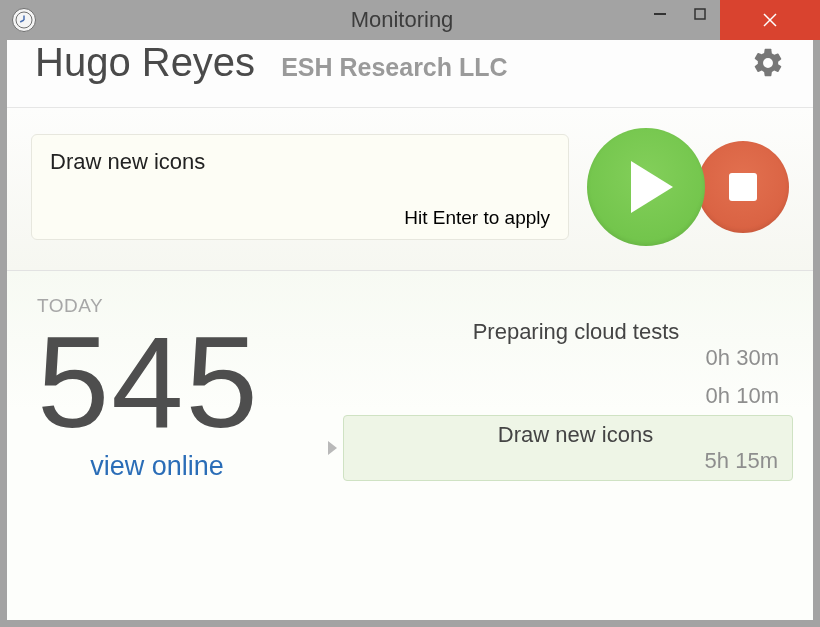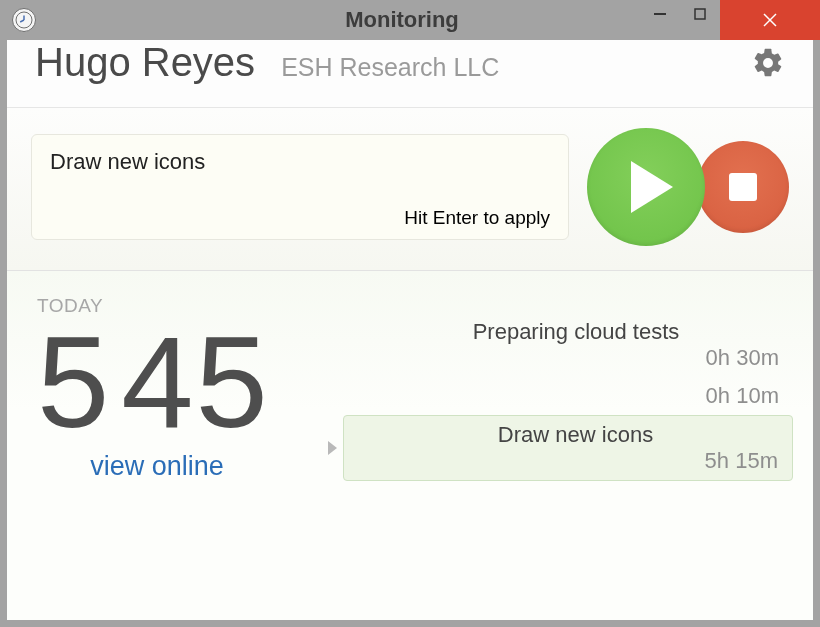--- a/index.html
+++ b/index.html
@@ -39,21 +39,21 @@
     justify-content: center;
     position: relative;
   }
   .titlebar .app-icon svg { display:block; }
   .titlebar .title {
     position: absolute;
     left: 0; right: 16px;
     text-align: center;
     font-size: 22px;
     color: #3c3c3c;
-    font-weight: 700;
+    font-weight: 400;
     pointer-events: none;
   }
   .titlebar .controls {
     margin-left: auto;
     display: flex;
     height: 100%;
   }
   .titlebar .ctrl {
     width: 50px;
     height: 28px;
@@ -80,21 +80,21 @@
     padding: 0 28px 22px 28px;
     border-bottom: 1px solid #e6e6e6;
   }
   .header .name {
     font-size: 40px;
     font-weight: 300;
     color: #4a4a4a;
   }
   .header .company {
     font-size: 25px;
-    font-weight: 400;
+    font-weight: 700;
     color: #9a9a9a;
     margin-left: 26px;
     margin-top: 10px;
   }
   .header .gear {
     margin-left: auto;
     width: 34px;
     height: 34px;
     color: #777;
     cursor: pointer;
@@ -180,21 +180,21 @@
   }
   .today-time {
     font-size: 130px;
     font-weight: 300;
     color: #4e4e4e;
     line-height: 1;
     margin-top: 0px;
     letter-spacing: 2px;
   }
   .today-time .h { }
-  .today-time .m { margin-left: 10px; }
+  .today-time .m { margin-left: 0; }
   .view-online {
     font-size: 27px;
     color: #2a6db7;
     text-align: center;
     margin-top: 4px;
     cursor: pointer;
     width: 240px;
   }
   .today-right {
     flex: 1;

